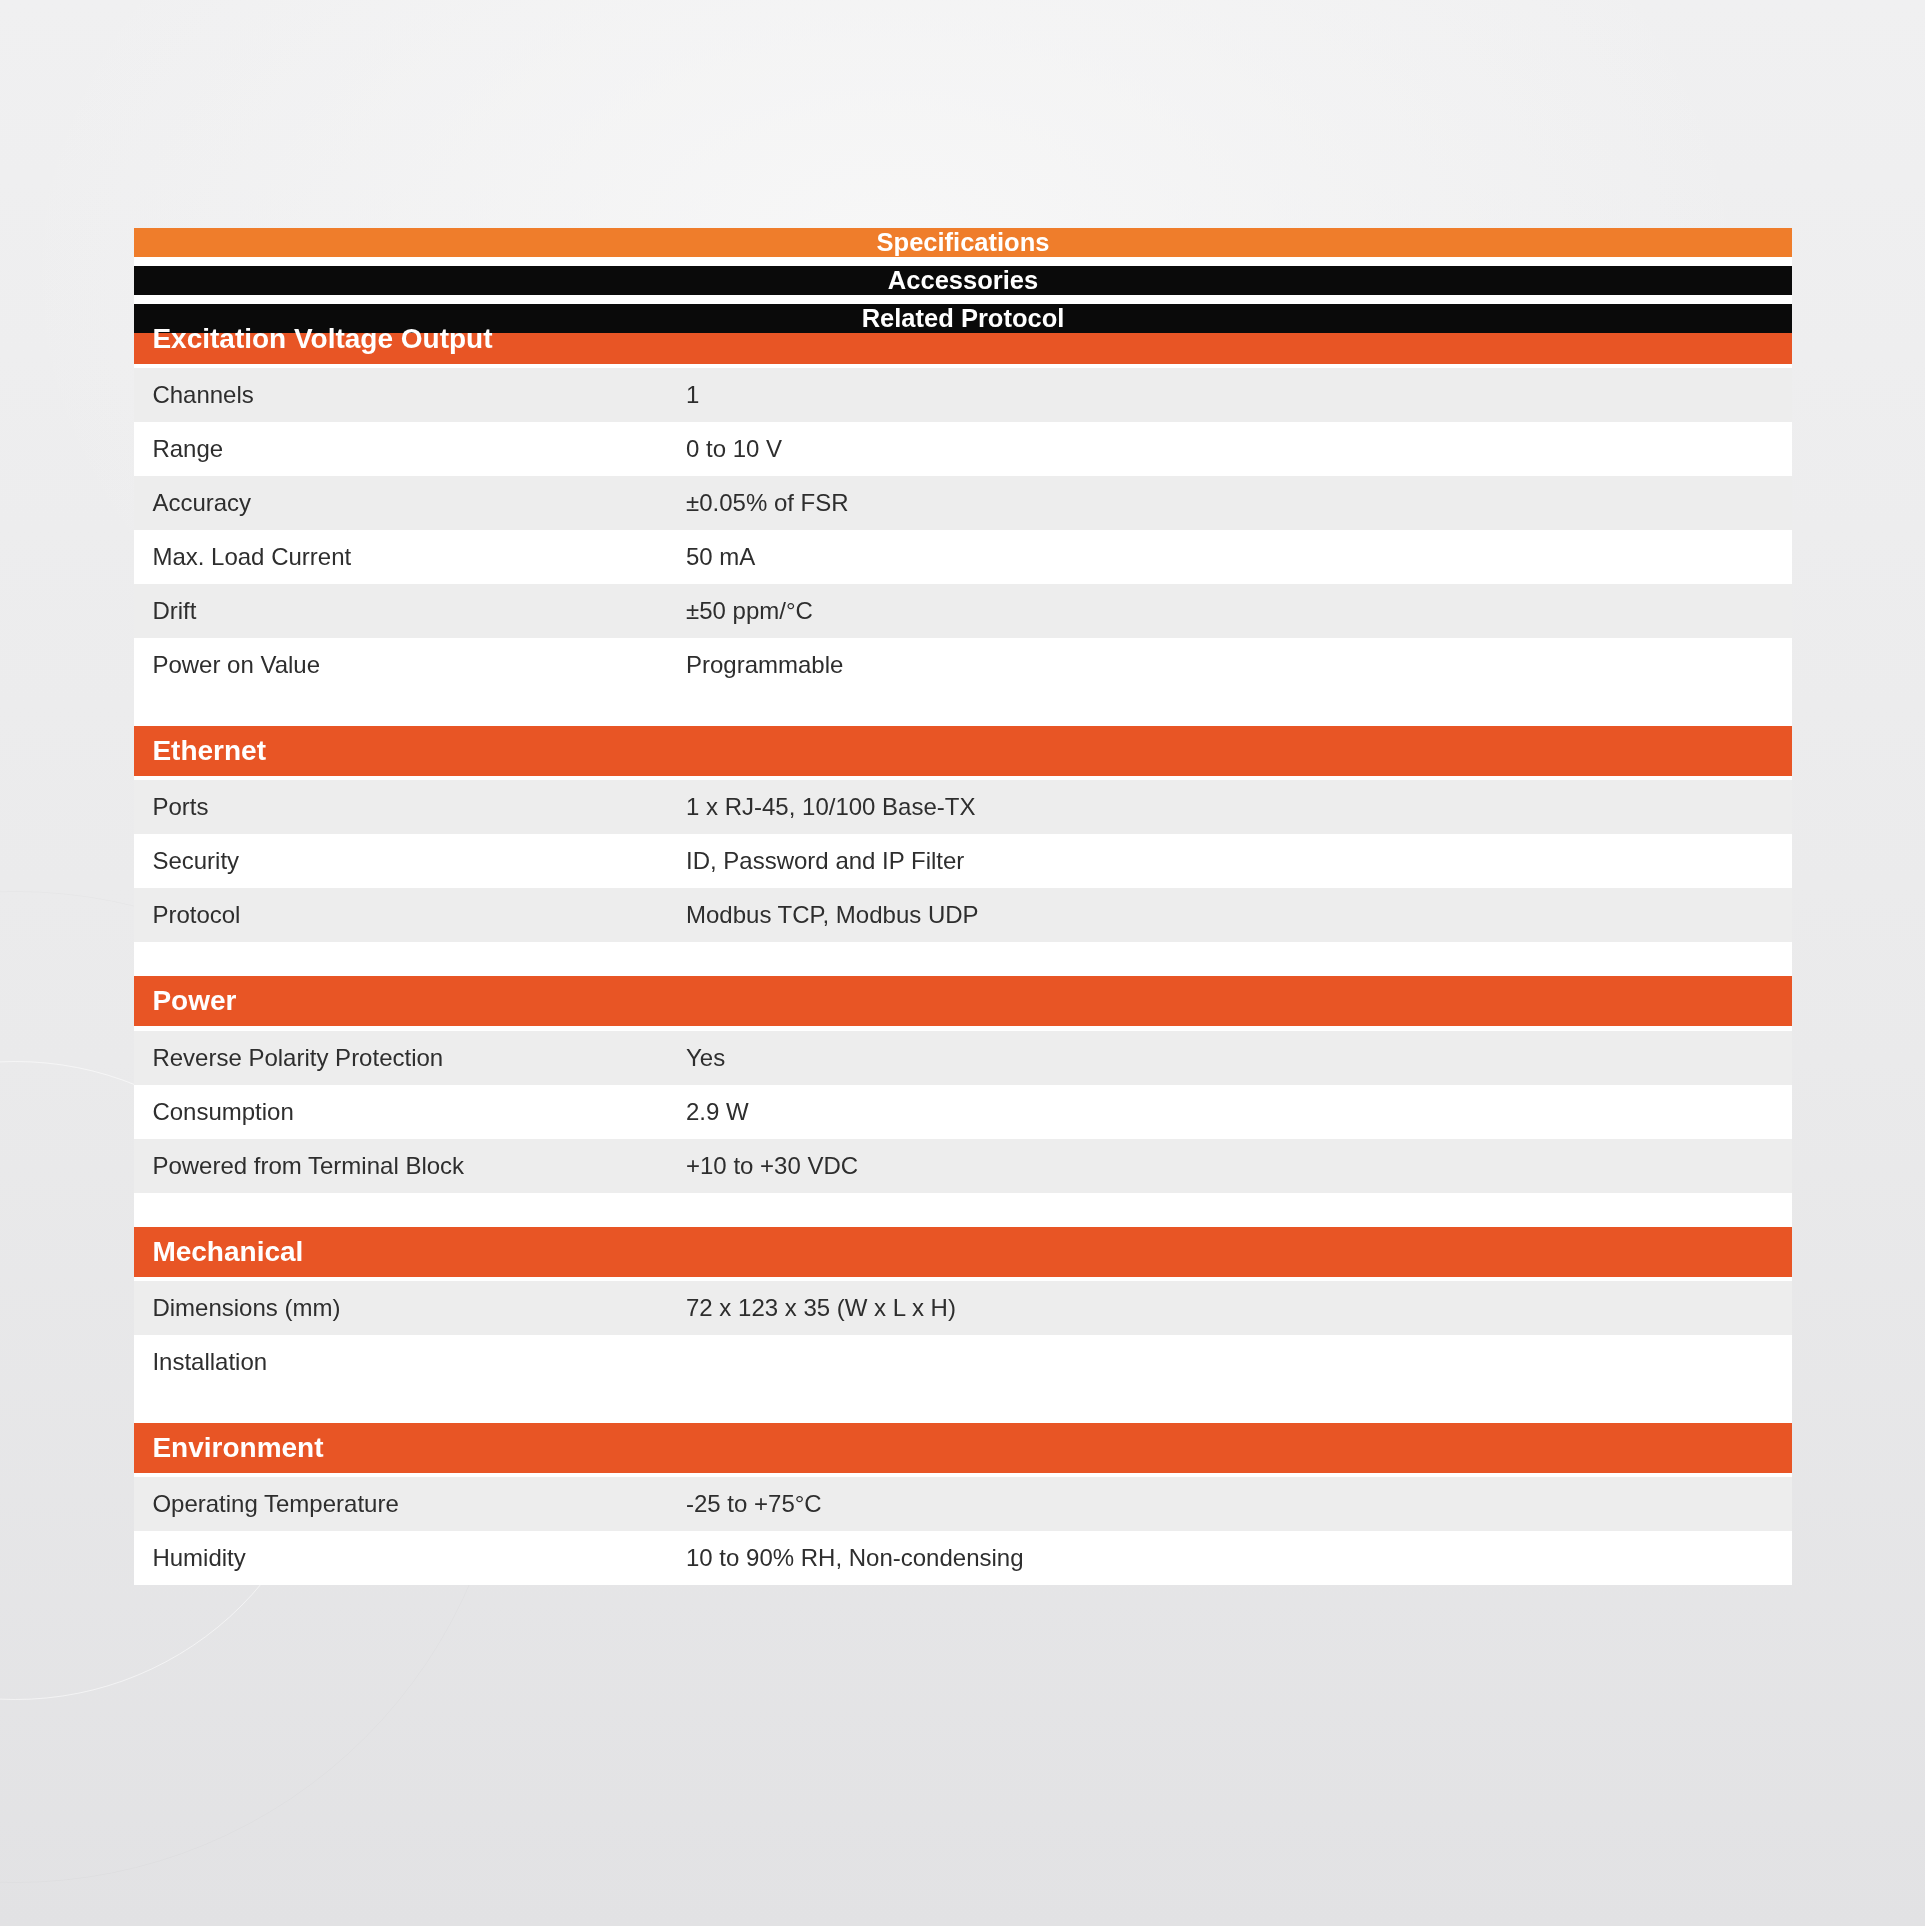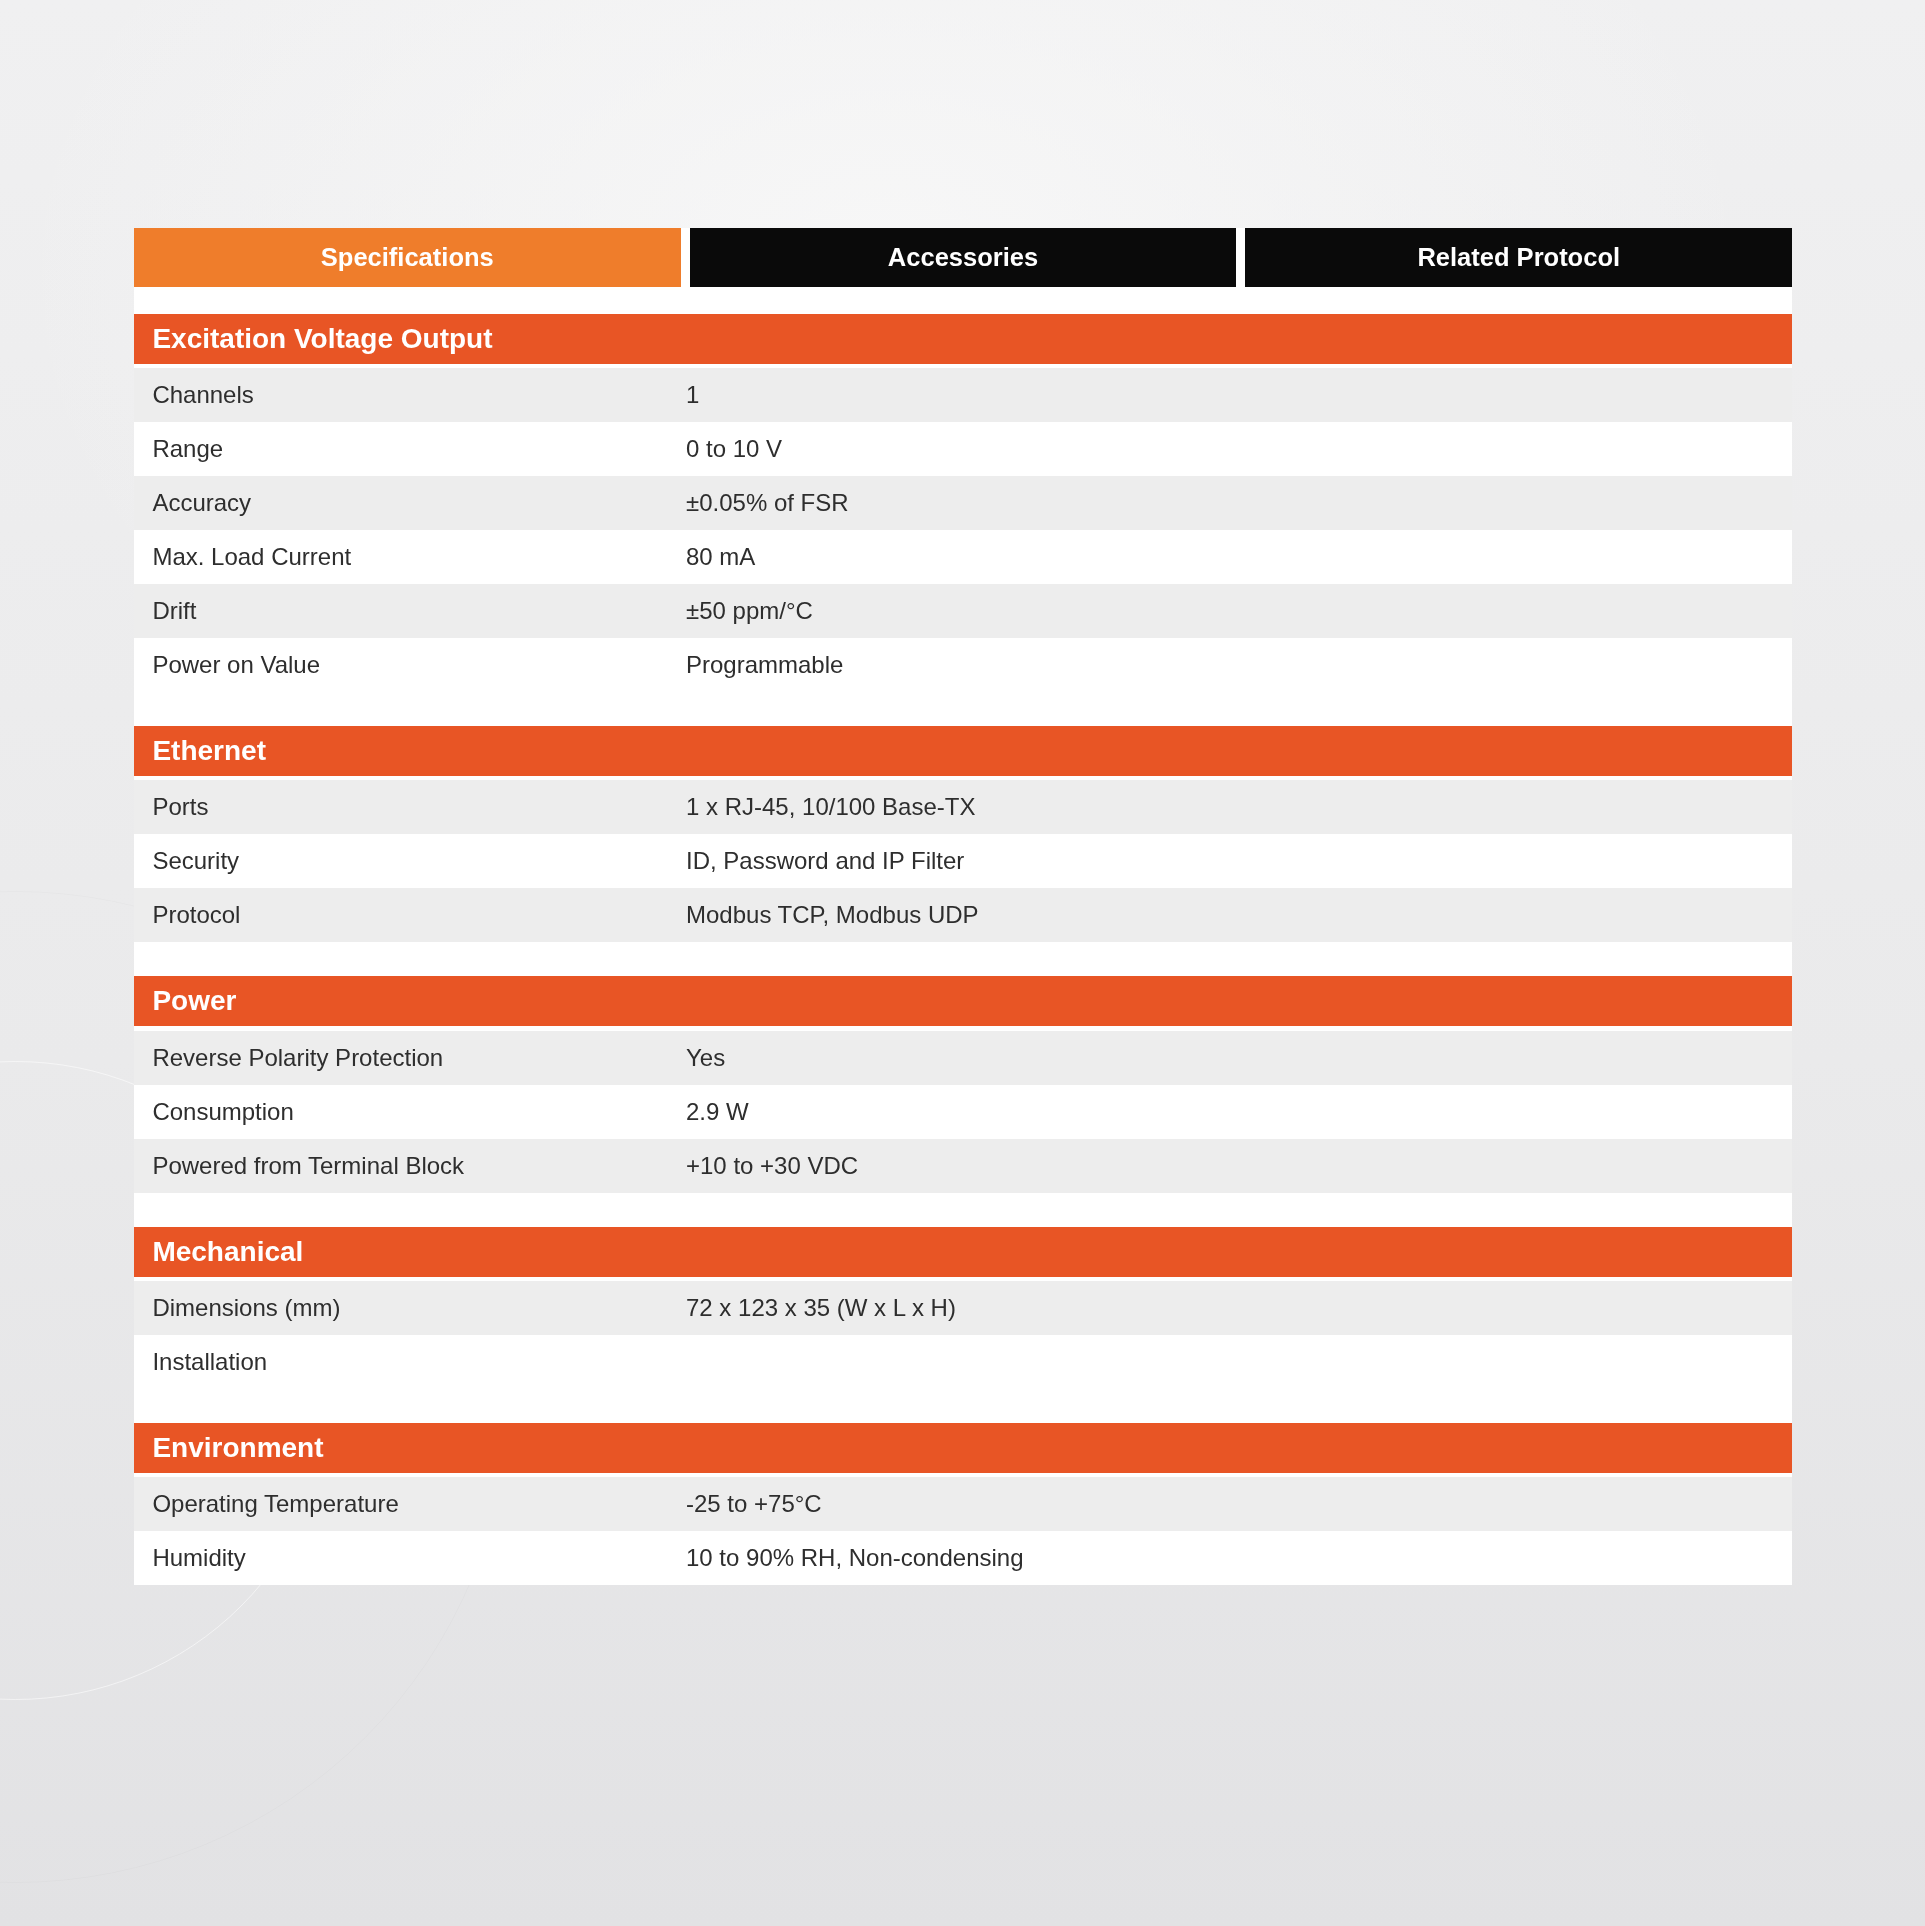--- a/index.html
+++ b/index.html
@@ -32,20 +32,21 @@
     top: 228px;
     width: 1658px;
   }
 
   
   .tabs {
     display: flex;
     gap: 9.2px;
     height: 59px;
     background: #ffffff;
+    flex-direction: column;
   }
   .tab {
     flex: 1 1 0;
     display: flex;
     align-items: center;
     justify-content: center;
     font-size: 25.5px;
     font-weight: bold;
     color: var(--tab_text, #ffffff);
     cursor: pointer;
@@ -123,21 +124,21 @@
         <div class="spec-row">
           <div class="spec-label">Range</div>
           <div class="spec-value">0 to 10 V</div>
         </div>
         <div class="spec-row">
           <div class="spec-label">Accuracy</div>
           <div class="spec-value">±0.05% of FSR</div>
         </div>
         <div class="spec-row">
           <div class="spec-label">Max. Load Current</div>
-          <div class="spec-value">80 mA</div>
+          <div class="spec-value">50 mA</div>
         </div>
         <div class="spec-row">
           <div class="spec-label">Drift</div>
           <div class="spec-value">±50 ppm/°C</div>
         </div>
         <div class="spec-row">
           <div class="spec-label">Power on Value</div>
           <div class="spec-value">Programmable</div>
         </div>
       </div>

